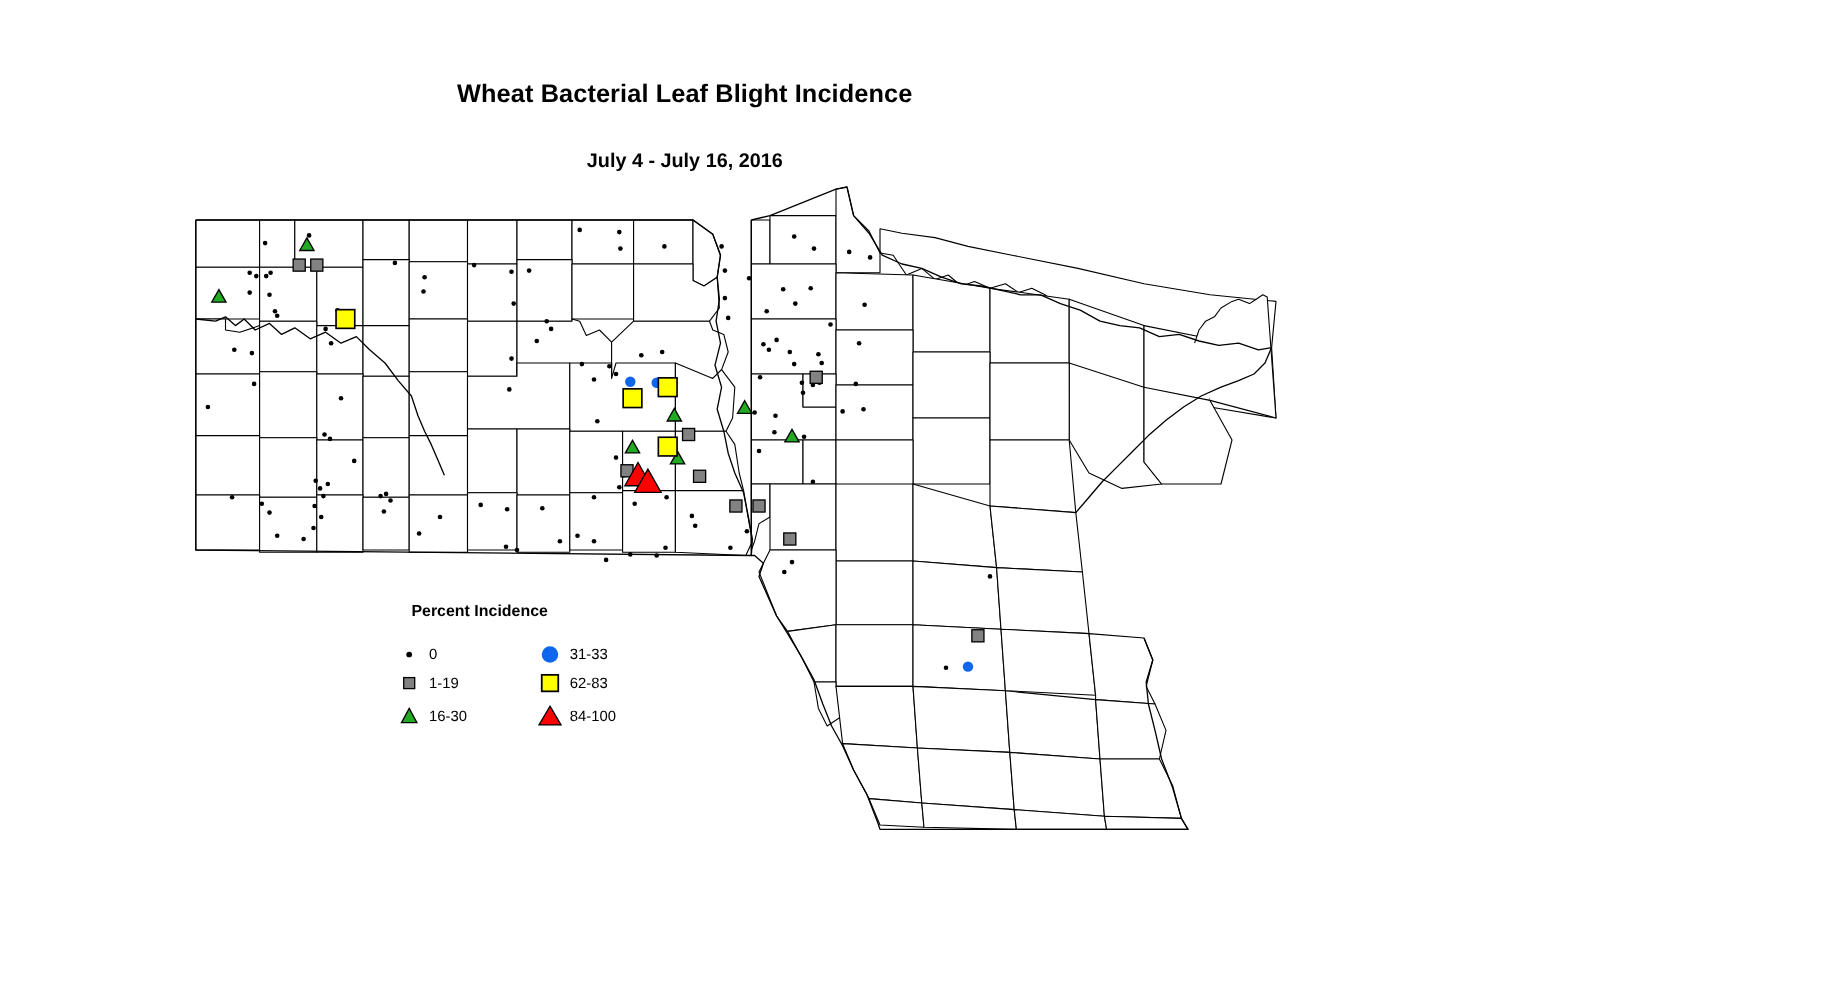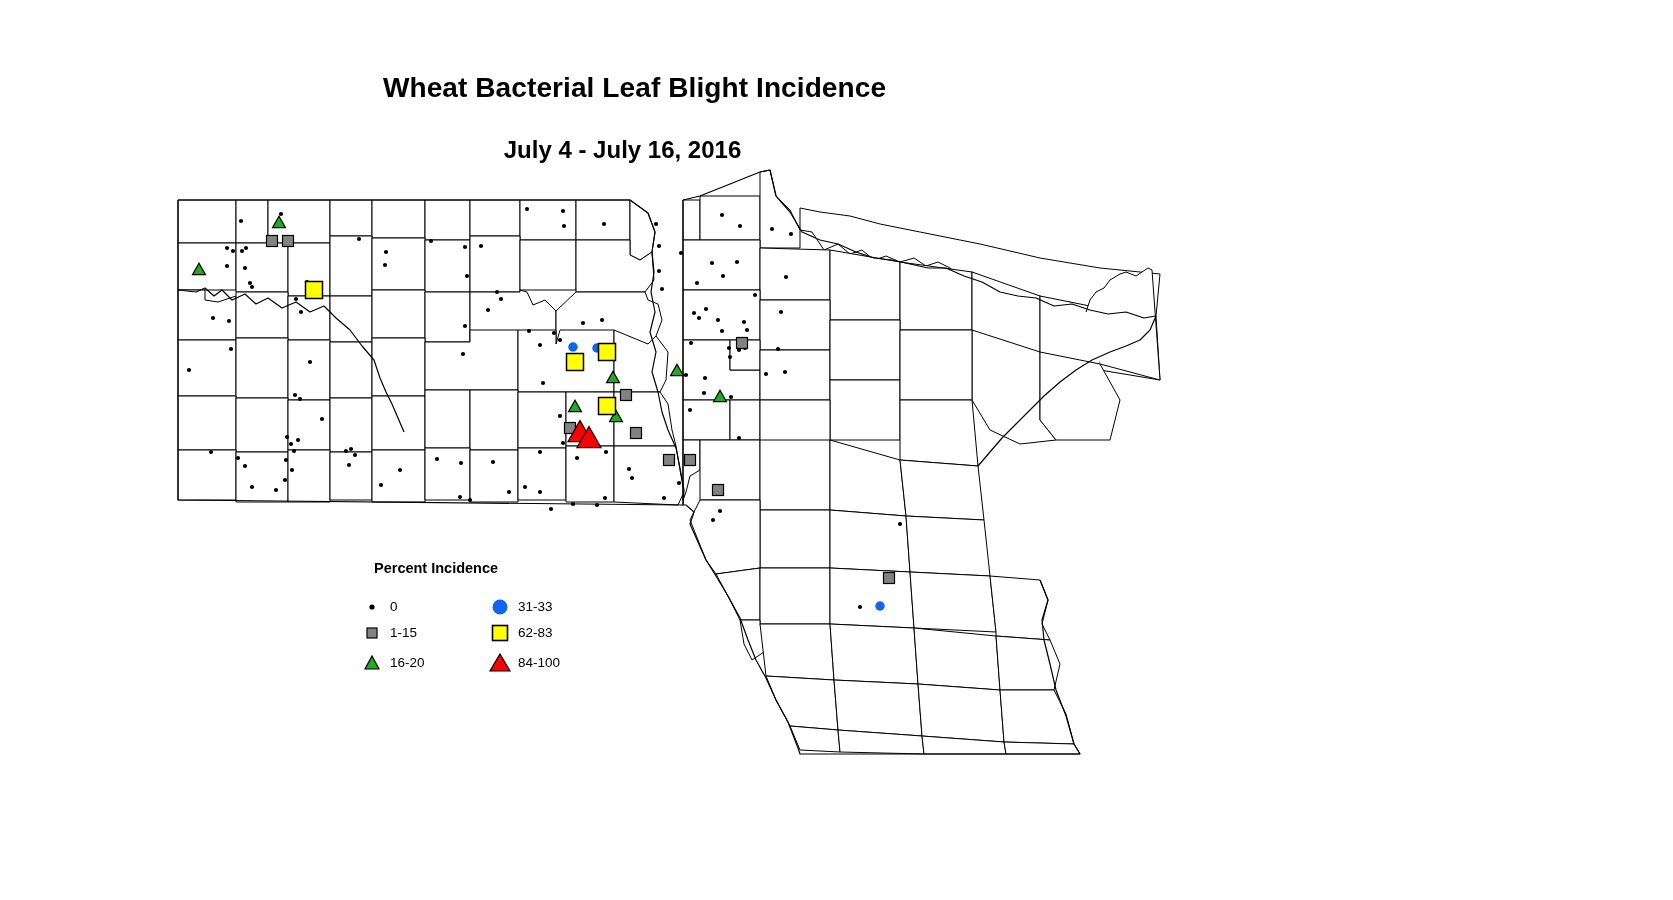--- a/index.html
+++ b/index.html
@@ -22,32 +22,31 @@
     top: 0;
     width: 1673px;
     height: 900px;
   }
   #title {
     position: absolute;
     left: 0;
     top: 72px;
     width: 1245px;
     text-align: center;
-    font-size: 28px;
+    font-size: 23px;
     font-weight: bold;
     letter-spacing: 0.1px;
-    margin-left: 12px;
   }
   #subtitle {
     position: absolute;
     left: 0;
     top: 136px;
     width: 1245px;
     text-align: center;
-    font-size: 24px;
+    font-size: 18px;
     font-weight: bold;
   }
   #map-area {
     position: absolute;
     left: 0px;
     top: 0px;
     width: 1673px;
     height: 900px;
   }
   #map-svg {
@@ -71,21 +70,21 @@
   .mk-dot { fill: #000000; }
   .mk-gray { fill: #828282; stroke: #000000; stroke-width: 1.2; }
   .mk-green { fill: #22aa22; stroke: #000000; stroke-width: 1.2; }
   .mk-blue { fill: #1166ee; }
   .mk-yellow { fill: #ffff00; stroke: #000000; stroke-width: 1.5; }
   .mk-red { fill: #ff0000; stroke: #000000; stroke-width: 1.2; }
 
   #legend {
     position: absolute;
     left: 360px;
-    top: 552px;
+    top: 540px;
     width: 260px;
     height: 130px;
   }
   #legend-title {
     position: absolute;
     left: 14px;
     top: 8px;
     font-size: 14.5px;
     font-weight: bold;
     white-space: nowrap;
@@ -433,28 +432,28 @@
       <svg class="legend-swatch" viewBox="0 0 24 22">
         <circle cx="12" cy="11" r="2.6" fill="#000000"></circle>
       </svg>
       <span class="legend-label">0</span>
     </div>
 
     <div class="legend-row col-a row-2">
       <svg class="legend-swatch" viewBox="0 0 24 22">
         <rect x="7" y="6" width="10" height="10" fill="#828282" stroke="#000000" stroke-width="1.2"></rect>
       </svg>
-      <span class="legend-label">1-15</span>
+      <span class="legend-label">1-19</span>
     </div>
 
     <div class="legend-row col-a row-3">
       <svg class="legend-swatch" viewBox="0 0 24 22">
         <polygon points="12,4 19,17 5,17" fill="#22aa22" stroke="#000000" stroke-width="1.2"></polygon>
       </svg>
-      <span class="legend-label">16-20</span>
+      <span class="legend-label">16-30</span>
     </div>
 
     <div class="legend-row col-b row-1">
       <svg class="legend-swatch" viewBox="0 0 24 22">
         <circle cx="12" cy="11" r="7.5" fill="#1166ee"></circle>
       </svg>
       <span class="legend-label">31-33</span>
     </div>
 
     <div class="legend-row col-b row-2">

